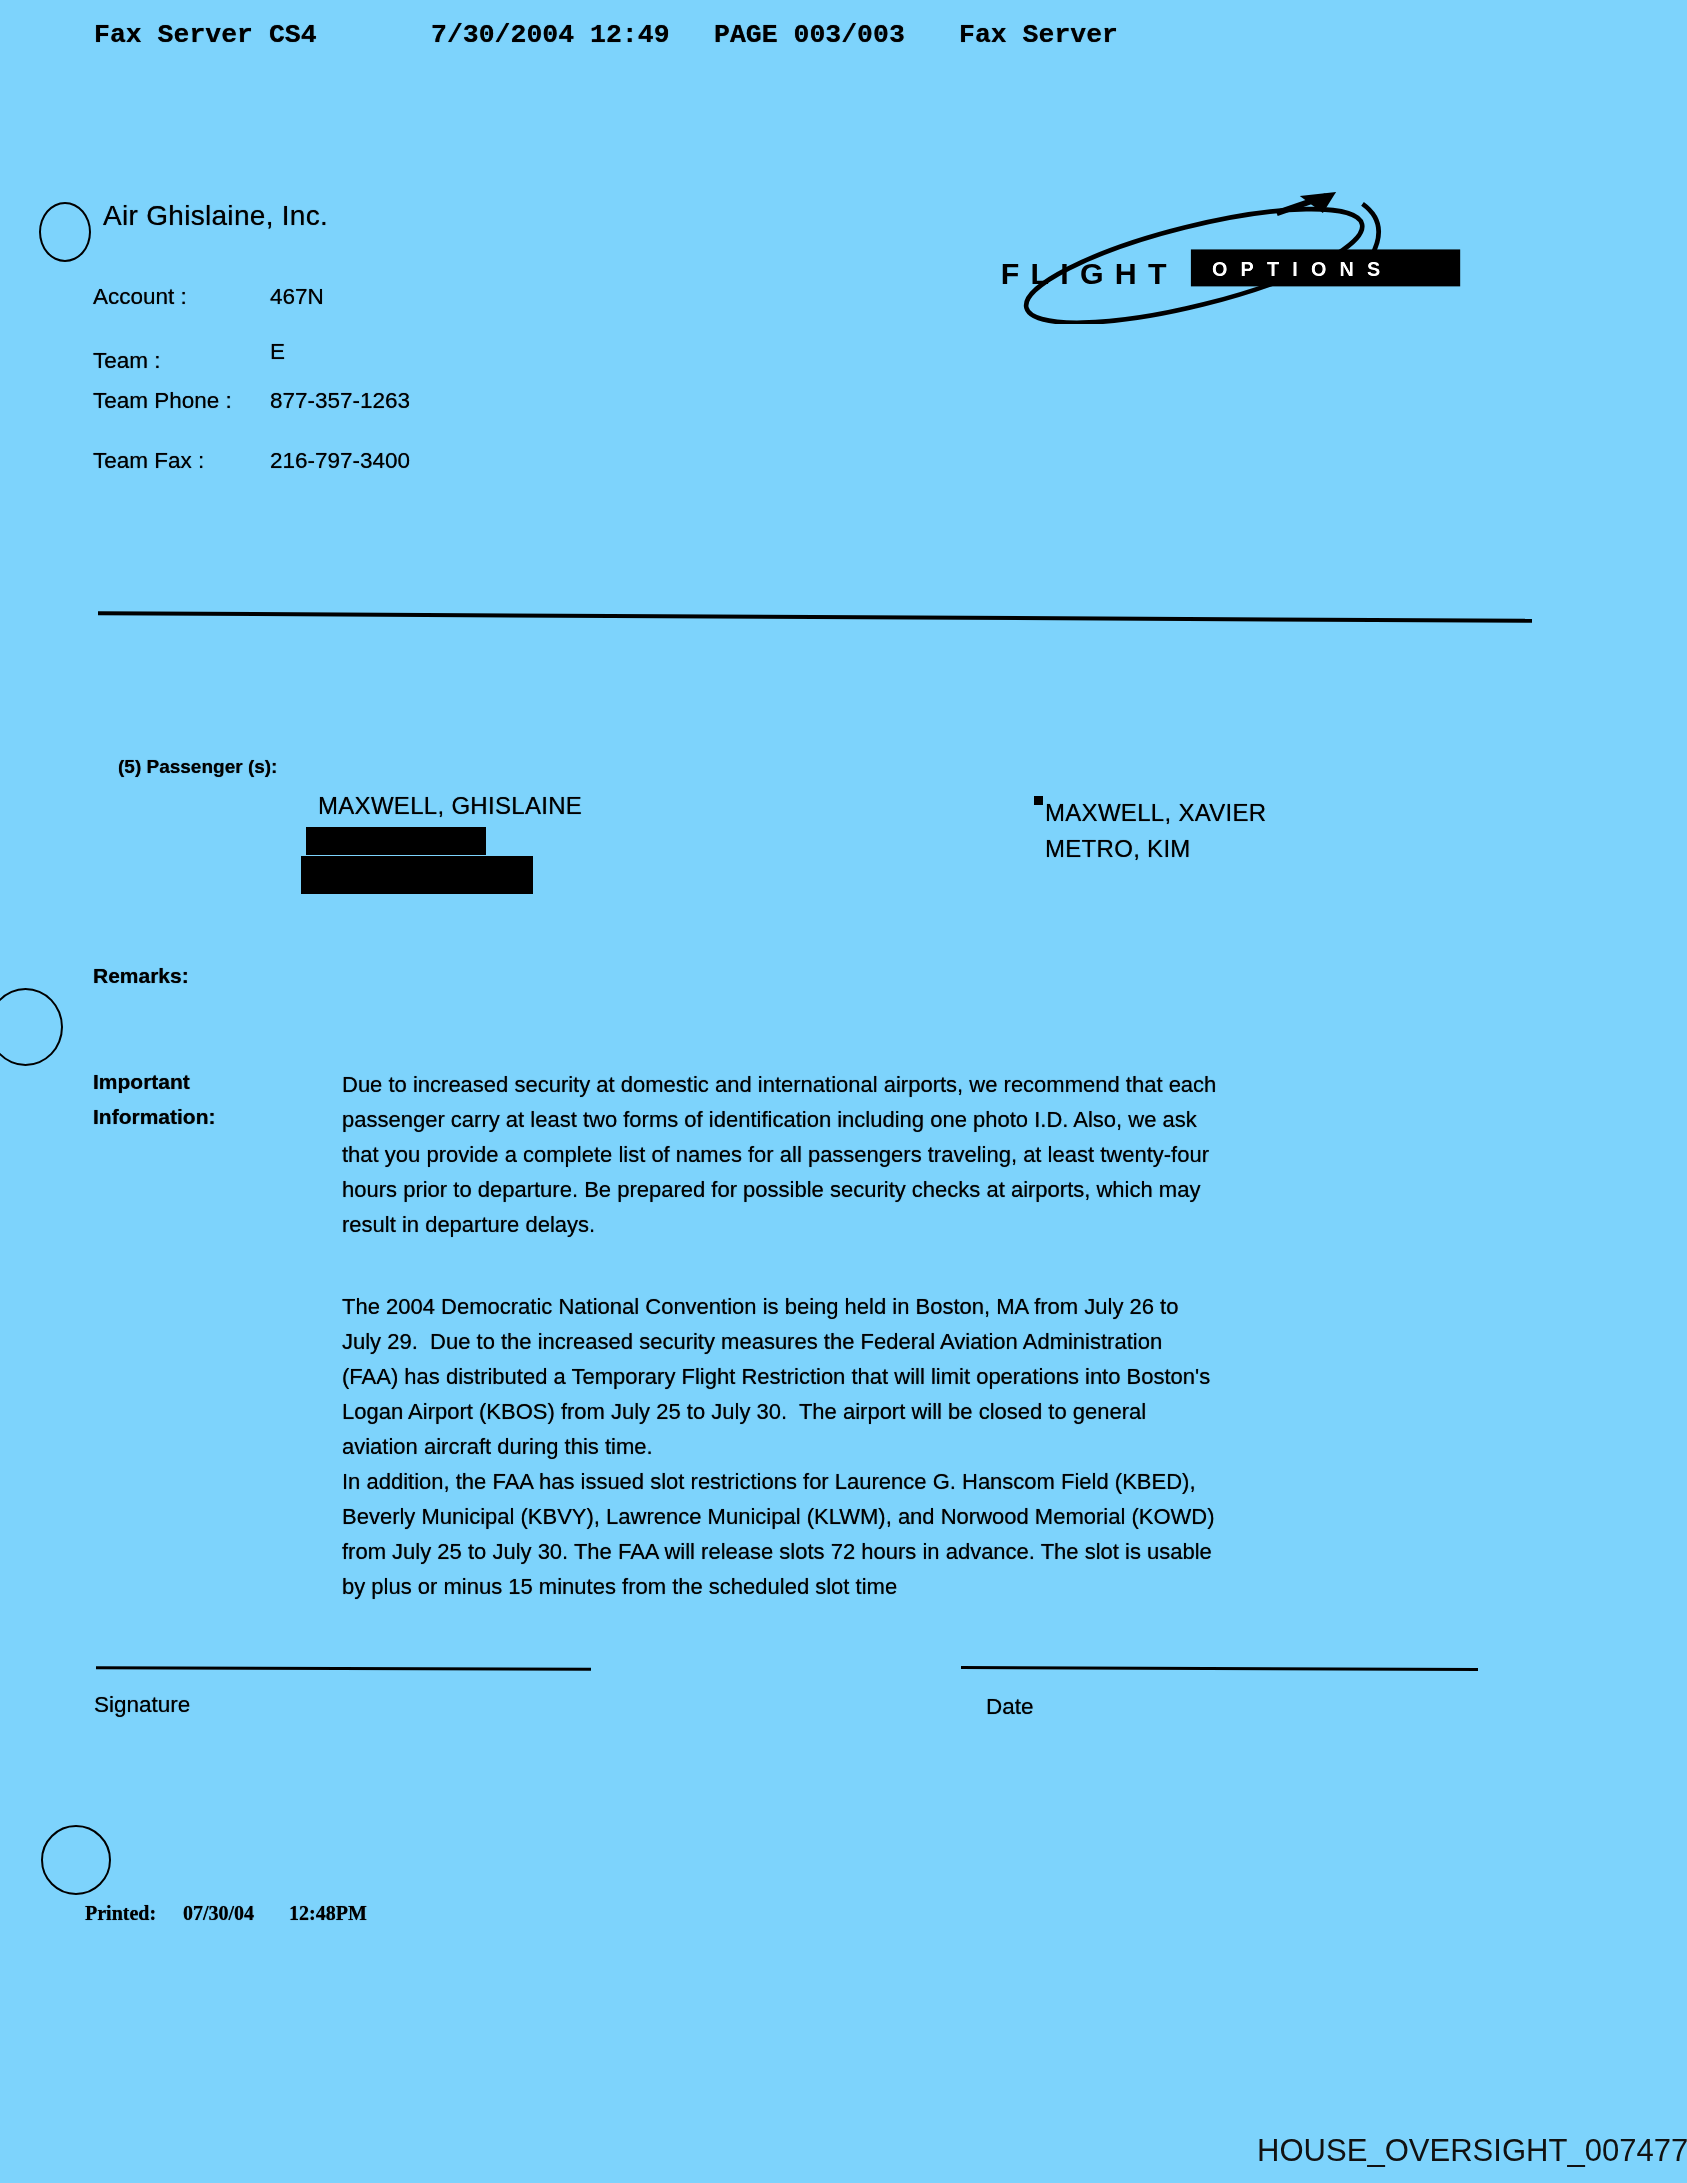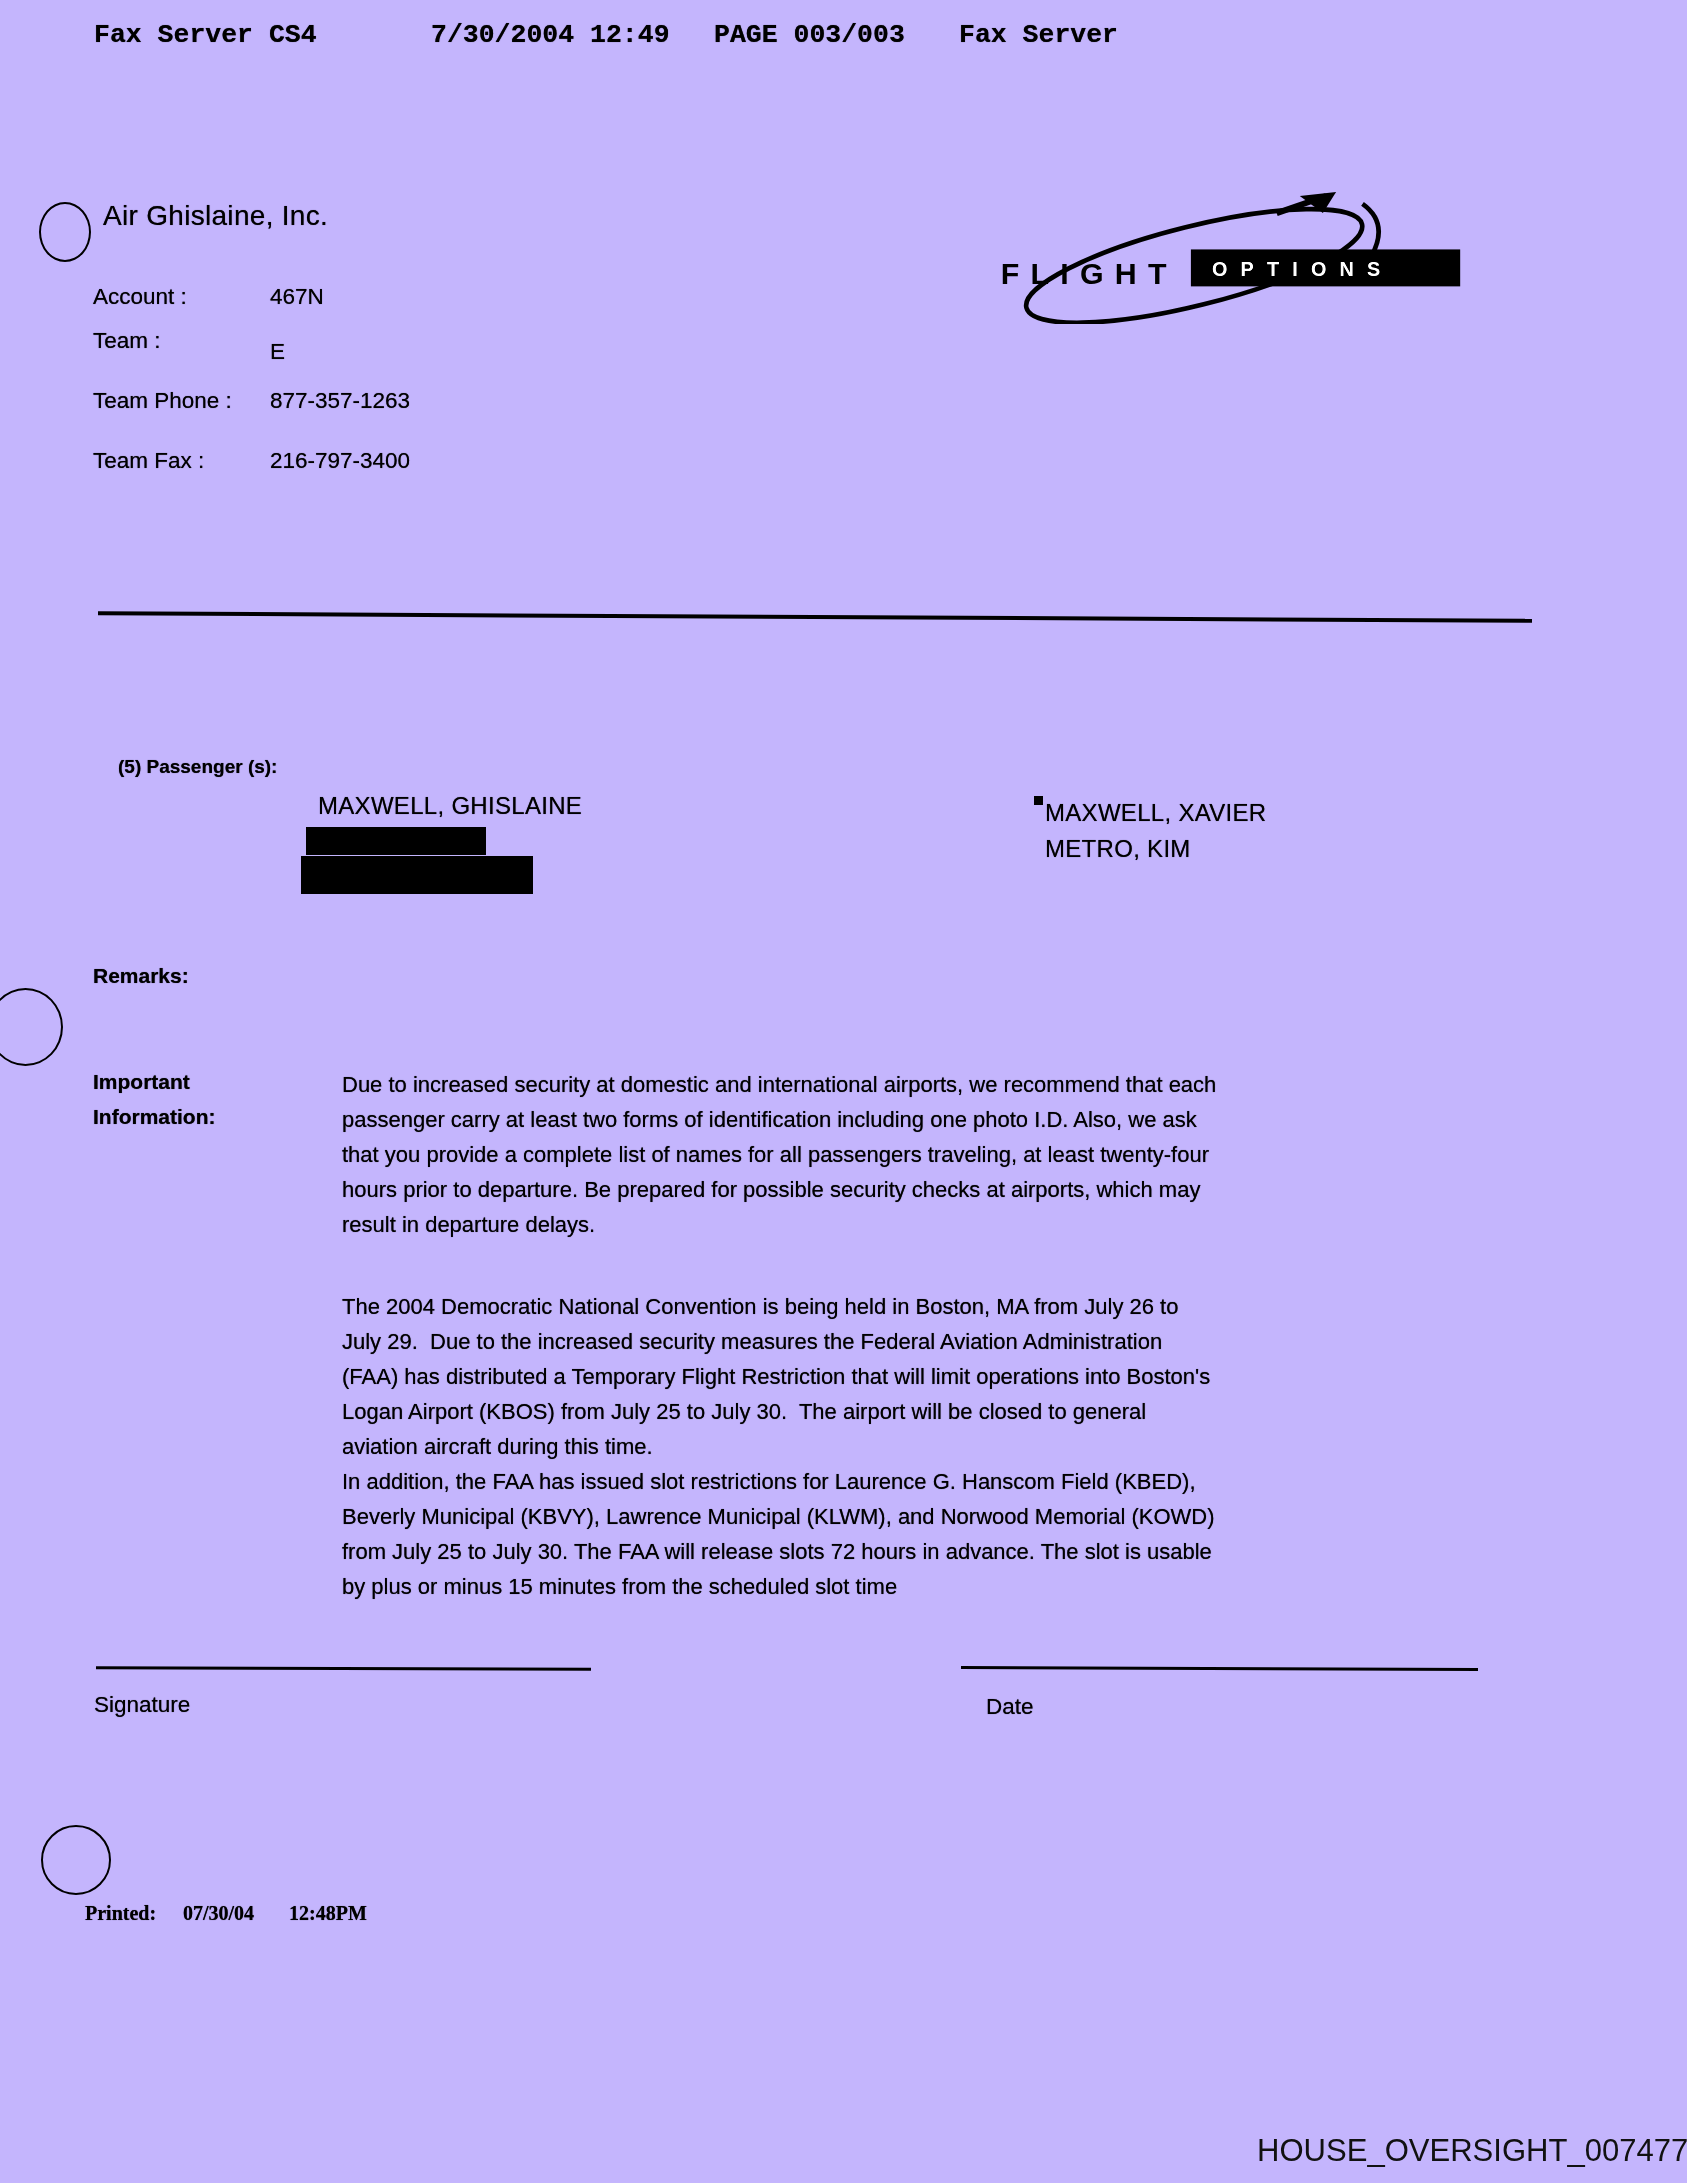--- a/index.html
+++ b/index.html
@@ -1,19 +1,19 @@
 <!DOCTYPE html>
 <html style="font-size:10.6px"><head>
 <meta charset="utf-8">
 <style>
   html,body{margin:0;padding:0;background:#e8e8e8;}
   #page{
     position:relative;
     width:1687px;height:2183px;
-    background:#c4b5fd;
+    background:#7dd3fc;
     font-family:"Liberation Sans", sans-serif;
     color:#0a0a0a;
     overflow:hidden;
   }
   
   #fax{
     position:absolute;inset:0;
     filter: blur(0.3px) contrast(1.25);
   }
   #fax .txt{ text-shadow:0 0 0.8px rgba(0,0,0,0.75); }
@@ -63,21 +63,21 @@
         <polygon points="560,0 505,6 540,32" fill="#0c0c0c"></polygon>
         <path d="M 600 18 Q 642 48 612 100" fill="none" stroke="#0c0c0c" stroke-width="7"></path>
       </g>
       <text x="52" y="140" font-size="46" font-weight="bold" letter-spacing="17" fill="#0c0c0c">FLIGHT</text>
       <rect x="340" y="87" width="408" height="56" fill="#0c0c0c"></rect>
       <text x="372" y="128" font-size="30" font-weight="bold" letter-spacing="20" fill="#ffffff">OPTIONS</text>
     </svg>
 
     <div class="abs txt acct-label" style="left:93px; top:284px;">Account :</div>
     <div class="abs txt acct-value" style="left:270px; top:284px;">467N</div>
-    <div class="abs txt acct-label" style="left:93px; top:328px;">Team :</div>
+    <div class="abs txt acct-label" style="left:93px; top:348px;">Team :</div>
     <div class="abs txt acct-value" style="left:270px; top:339px;">E</div>
     <div class="abs txt acct-label" style="left:93px; top:388px;">Team Phone :</div>
     <div class="abs txt acct-value" style="left:270px; top:388px;">877-357-1263</div>
     <div class="abs txt acct-label" style="left:93px; top:448px;">Team Fax :</div>
     <div class="abs txt acct-value" style="left:270px; top:448px;">216-797-3400</div>
 
     <div class="rule" style="left:98px; top:615px; width:1434px; height:4px; transform:rotate(0.3deg);"></div>
 
 
     <div class="abs txt pax-heading" style="left:118px; top:756px;">(5) Passenger (s):</div>

